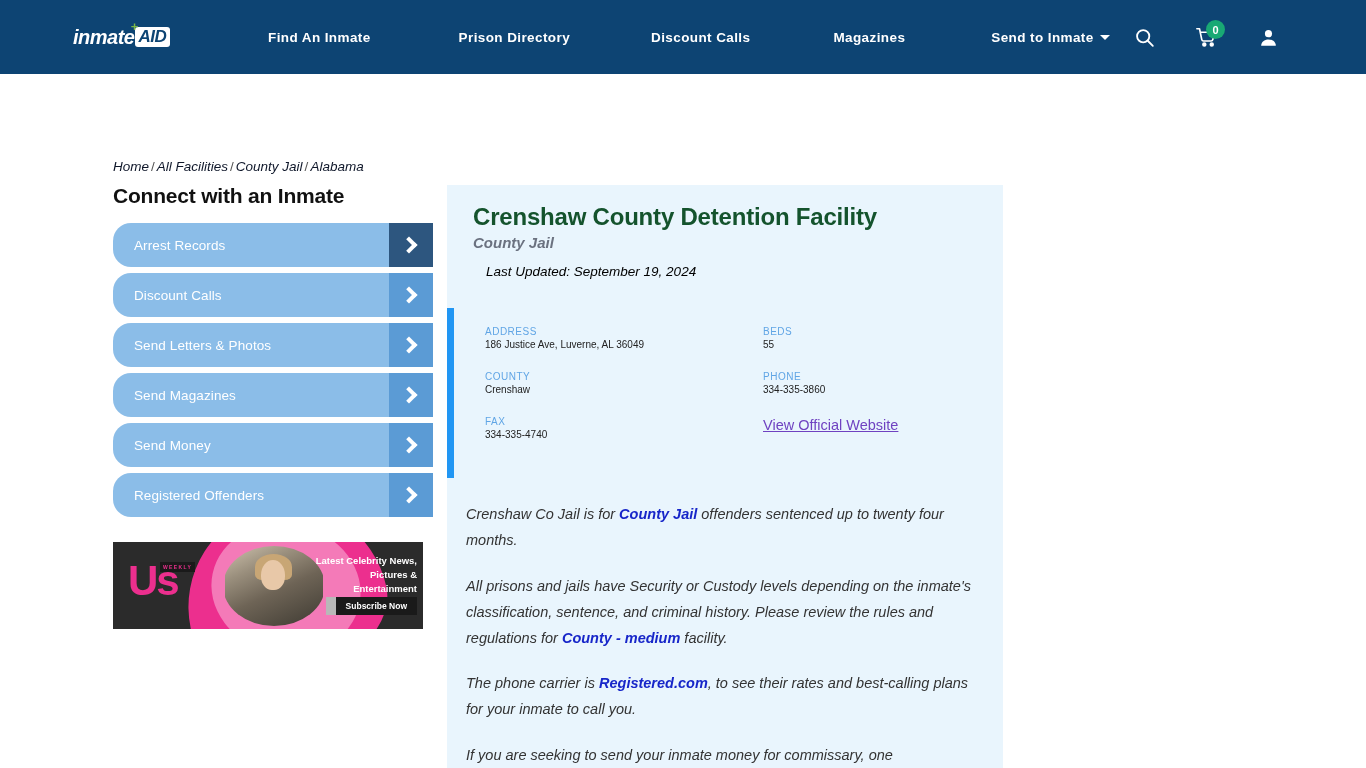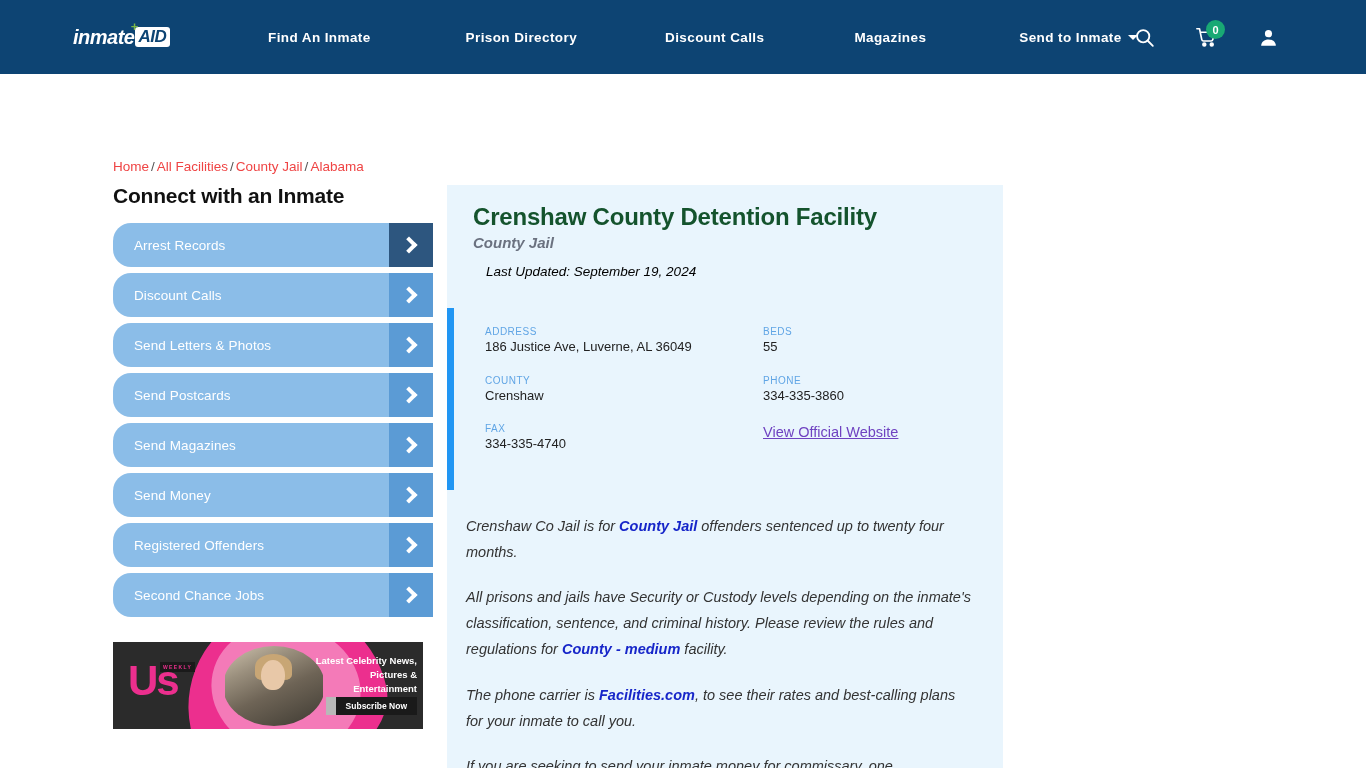--- a/index.html
+++ b/index.html
@@ -36,21 +36,21 @@
     line-height: 1.05;
   }
   .logo-cross {
     position: absolute; left: -5px; top: -7px;
     color: #7ab648; font-size: 13px; font-weight: 900;
     line-height: 1;
   }
 
   .main-nav {
     position: absolute; left: 268px; top: 0; height: 74px;
-    display: flex; align-items: center; gap: 15px;
+    display: flex; align-items: center; gap: 8px;
   }
   .nav-item {
     color: #ffffff; font-size: 13.5px; font-weight: 700;
     letter-spacing: 0.4px; cursor: pointer;
     white-space: nowrap; padding: 6px 0;
   }
   .nav-gap-1 { margin-right: 80px; }
   .nav-gap-2 { margin-right: 73px; }
   .nav-gap-3 { margin-right: 75px; }
   .nav-gap-4 { margin-right: 78px; }
@@ -85,21 +85,21 @@
 
   
   .page { position: relative; width: 1366px; }
 
   .breadcrumb {
     position: absolute; left: 113px; top: 85px;
     font-size: 13.5px; color: #444;
     white-space: nowrap;
   }
   .breadcrumb a {
-    color: #ef4444; text-decoration: none;
+    color: #0f172a; text-decoration: none; font-style: italic;
   }
   .breadcrumb .sep { color: #555; padding: 0 2px; }
 
   
   .sidebar { position: absolute; left: 113px; top: 110px; width: 320px; }
   .sidebar-title {
     font-size: 21px; font-weight: 700; color: #111;
     margin: 0 0 15px 0; letter-spacing: -0.2px;
   }
   .side-btn {
@@ -224,21 +224,21 @@
     grid-template-columns: 278px 1fr;
     row-gap: 0px;
   }
   .info-cell { padding-bottom: 19px; }
   .info-label {
     font-size: 10px; color: #60a5e5;
     letter-spacing: 0.5px; margin-bottom: 2px;
     text-transform: uppercase;
   }
   .info-value {
-    font-size: 13px; color: #222; line-height: 1.28;
+    font-size: 10px; color: #222; line-height: 1.28;
   }
   .info-link {
     font-size: 14.5px; color: #6f42c1;
     text-decoration: underline; cursor: pointer;
     display: inline-block;
   }
 
   .body-copy { padding: 8px 32px 10px 19px; }
   .body-copy p {
     font-size: 14.5px; font-style: italic; color: #333;
@@ -316,45 +316,33 @@
           <i class="chev"></i>
         </span>
     </div>
     <div class="side-btn">
       <span class="side-btn-label">Send Letters &amp; Photos</span>
       <span class="side-btn-arrow">
           <i class="chev"></i>
         </span>
     </div>
     <div class="side-btn">
-      <span class="side-btn-label">Send Postcards</span>
-      <span class="side-btn-arrow">
-          <i class="chev"></i>
-        </span>
-    </div>
-    <div class="side-btn">
       <span class="side-btn-label">Send Magazines</span>
       <span class="side-btn-arrow">
           <i class="chev"></i>
         </span>
     </div>
     <div class="side-btn">
       <span class="side-btn-label">Send Money</span>
       <span class="side-btn-arrow">
           <i class="chev"></i>
         </span>
     </div>
     <div class="side-btn">
       <span class="side-btn-label">Registered Offenders</span>
-      <span class="side-btn-arrow">
-          <i class="chev"></i>
-        </span>
-    </div>
-    <div class="side-btn">
-      <span class="side-btn-label">Second Chance Jobs</span>
       <span class="side-btn-arrow">
           <i class="chev"></i>
         </span>
     </div>
 
     <div class="ad-banner">
       <div class="ad-swoop-1"></div>
       <div class="ad-swoop-2"></div>
       <div class="ad-photo">
         <div class="ad-photo-hair"></div>
@@ -399,18 +387,18 @@
         </div>
         <div class="info-cell">
           <a class="info-link">View Official Website</a>
         </div>
       </div>
     </div>
 
     <div class="body-copy">
         <p><span>Crenshaw Co Jail is for </span><span class="hl-blue">County Jail</span><span> offenders sentenced up to twenty four months.</span></p>
         <p><span>All prisons and jails have Security or Custody levels depending on the inmate's classification, sentence, and criminal history. Please review the rules and regulations for </span><span class="hl-blue">County - medium</span><span> facility.</span></p>
-        <p><span>The phone carrier is </span><span class="hl-blue">Facilities.com</span><span>, to see their rates and best-calling plans for your inmate to call you.</span></p>
+        <p><span>The phone carrier is </span><span class="hl-blue">Registered.com</span><span>, to see their rates and best-calling plans for your inmate to call you.</span></p>
         <p><span>If you are seeking to send your inmate money for commissary, one recommended for this facility is </span><span class="hl-dark">InmateDeposits.com</span><span>. There is a fee for sending money, see their rates and limitations.</span></p>
       </div>
 
   </main>
 </div>
 
 </body></html>

